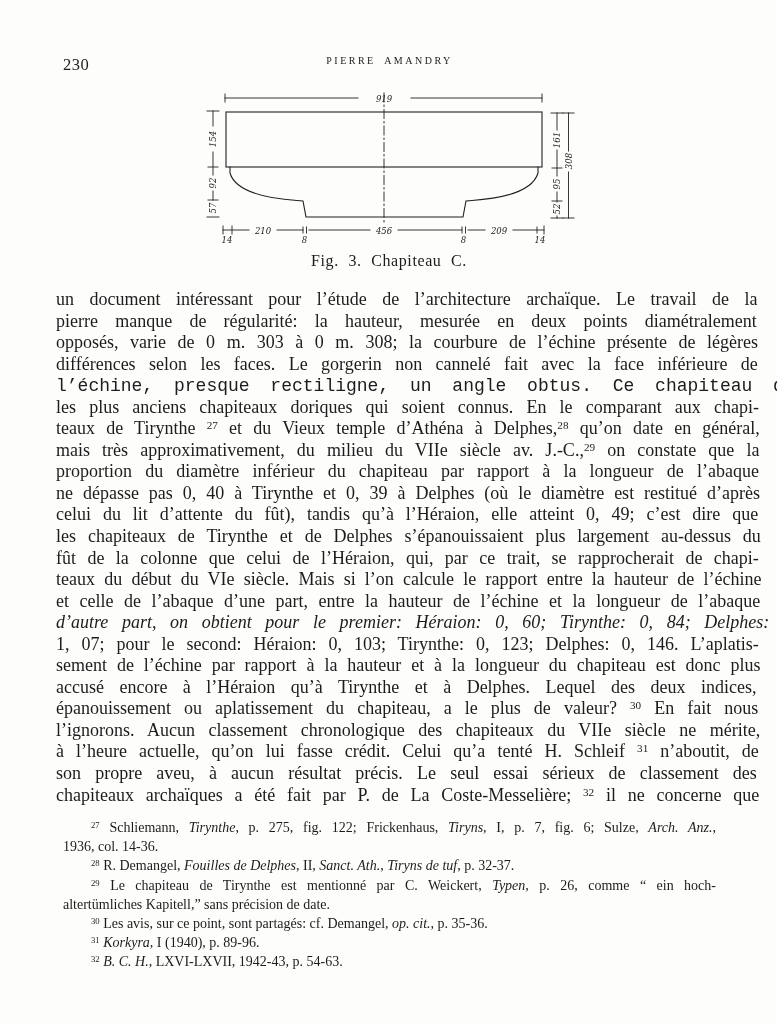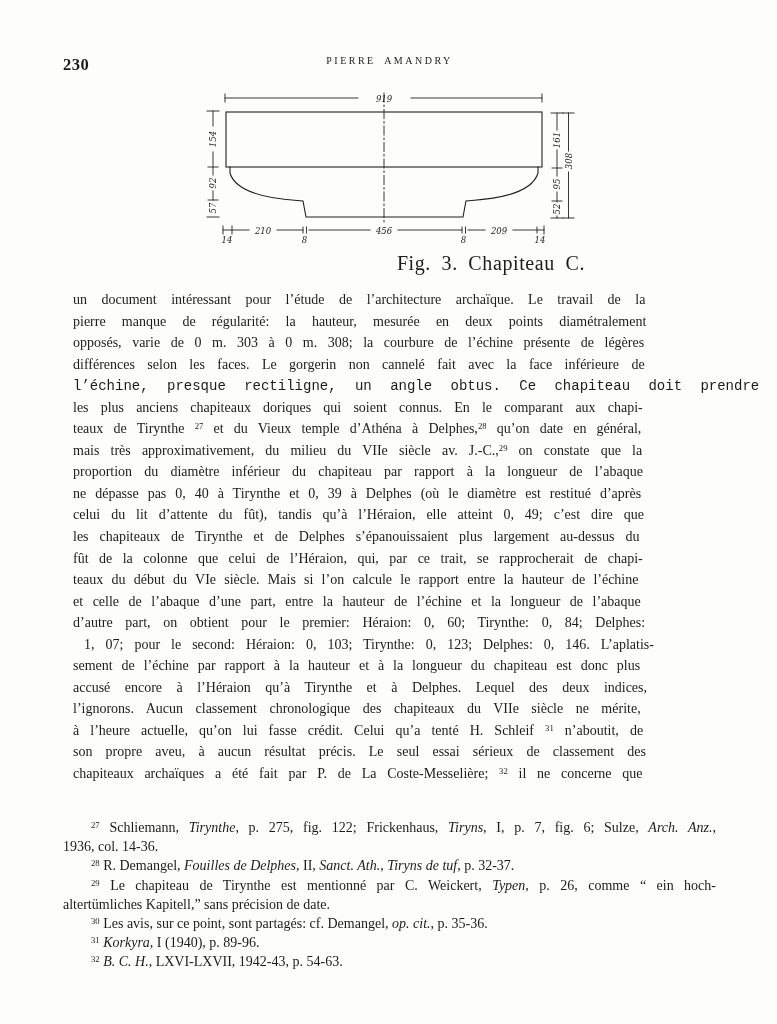--- a/index.html
+++ b/index.html
@@ -4,40 +4,40 @@
 <style>
   html,body { margin:0; padding:0; background:#ffffff; }
   .page {
     position:relative; width:777px; height:1024px;
     background:#fdfdfc; color:#1c1c1c;
     font-family:"Liberation Serif", serif;
     overflow:hidden;
   }
   .header-pagenum {
     position:absolute; left:63px; top:55px;
-    font-size:16.5px; letter-spacing:0.5px;font-weight:bold;
+    font-size:16.5px; letter-spacing:0.5px;
   }
   .header-title {
     position:absolute; left:63px; top:55px; width:653px;
     text-align:center; font-size:10px; letter-spacing:2.5px;
     word-spacing:4px;
   }
   .figure-wrap { position:absolute; left:193px; top:86px; width:392px; }
   .figure-wrap svg { display:block; }
   .fig-caption {
-    margin-top:4px; text-align:right;
-    font-size:20px; letter-spacing:0.6px; word-spacing:5px;
+    margin-top:4px; text-align:center;
+    font-size:16px; letter-spacing:0.6px; word-spacing:5px;
   }
   .dimtext {
     font-family:"DejaVu Serif", serif;
     font-style:italic; font-size:8.5px; fill:#222;
   }
   .body-text {
-    position:absolute; left:73px; top:289px; width:653px;
-    font-size:14px;
+    position:absolute; left:56px; top:289px; width:653px;
+    font-size:18px;
   }
   .bline {
     height:21.55px; line-height:21.55px;
     white-space:nowrap; overflow:visible;
   }
   .bline > span { display:inline-block; white-space:nowrap; }
   .footnotes {
     position:absolute; left:63px; top:818px; width:653px;
     font-size:14px;
   }
@@ -122,24 +122,25 @@
       <div class="bline"><span style="word-spacing: 8.63px;">les plus anciens chapiteaux doriques qui soient connus. En le comparant aux chapi-</span></div>
       <div class="bline"><span style="word-spacing: 6.72px;">teaux de Tirynthe <sup>27</sup> et du Vieux temple d’Athéna à Delphes,<sup>28</sup> qu’on date en général,</span></div>
       <div class="bline"><span style="word-spacing: 7.61px;">mais très approximativement, du milieu du VIIe siècle av. J.-C.,<sup>29</sup> on constate que la</span></div>
       <div class="bline"><span style="word-spacing: 8.68px;">proportion du diamètre inférieur du chapiteau par rapport à la longueur de l’abaque</span></div>
       <div class="bline"><span style="word-spacing: 5.45px;">ne dépasse pas 0, 40 à Tirynthe et 0, 39 à Delphes (où le diamètre est restitué d’après</span></div>
       <div class="bline"><span style="word-spacing: 7.43px;">celui du lit d’attente du fût), tandis qu’à l’Héraion, elle atteint 0, 49; c’est dire que</span></div>
       <div class="bline"><span style="word-spacing: 7.44px;">les chapiteaux de Tirynthe et de Delphes s’épanouissaient plus largement au-dessus du</span></div>
       <div class="bline"><span style="word-spacing: 6.94px;">fût de la colonne que celui de l’Héraion, qui, par ce trait, se rapprocherait de chapi-</span></div>
       <div class="bline"><span style="word-spacing: 4.72px;">teaux du début du VIe siècle. Mais si l’on calcule le rapport entre la hauteur de l’échine</span></div>
       <div class="bline"><span style="word-spacing: 6.03px;">et celle de l’abaque d’une part, entre la hauteur de l’échine et la longueur de l’abaque</span></div>
-      <div class="bline"><span style="word-spacing: 9.13px;">d’autre part, on obtient pour le premier: Héraion: 0, 60; Tirynthe: 0, 84; Delphes:</span></div>
-      <div class="bline"><span style="word-spacing: 7.5px; margin-left: 11px;">1, 07; pour le second: Héraion: 0, 103; Tirynthe: 0, 123; Delphes: 0, 146. L’aplatis-</span></div>
+      <div class="bline"><span style="word-spacing: 9.13px; font-style: italic;">d’autre part, on obtient pour le premier: Héraion: 0, 60; Tirynthe: 0, 84; Delphes:</span></div>
+      <div class="bline"><span style="word-spacing: 7.5px;">1, 07; pour le second: Héraion: 0, 103; Tirynthe: 0, 123; Delphes: 0, 146. L’aplatis-</span></div>
       <div class="bline"><span style="word-spacing: 5.42px;">sement de l’échine par rapport à la hauteur et à la longueur du chapiteau est donc plus</span></div>
       <div class="bline"><span style="word-spacing: 10.97px;">accusé encore à l’Héraion qu’à Tirynthe et à Delphes. Lequel des deux indices,</span></div>
+      <div class="bline"><span style="word-spacing: 8.56px;">épanouissement ou aplatissement du chapiteau, a le plus de valeur? <sup>30</sup> En fait nous</span></div>
       <div class="bline"><span style="word-spacing: 8.97px;">l’ignorons. Aucun classement chronologique des chapiteaux du VIIe siècle ne mérite,</span></div>
       <div class="bline"><span style="word-spacing: 7.56px;">à l’heure actuelle, qu’on lui fasse crédit. Celui qu’a tenté H. Schleif <sup>31</sup> n’aboutit, de</span></div>
       <div class="bline"><span style="word-spacing: 9.66px;">son propre aveu, à aucun résultat précis. Le seul essai sérieux de classement des</span></div>
       <div class="bline"><span style="word-spacing: 7.27px;">chapiteaux archaïques a été fait par P. de La Coste-Messelière; <sup>32</sup> il ne concerne que</span></div>
     </div>
 
   <div class="footnotes" id="footnote-lines">
       <div class="fline indent"><span style="word-spacing: 6.22px;"><sup>27</sup> Schliemann, <em>Tirynthe</em>, p. 275, fig. 122; Frickenhaus, <em>Tiryns</em>, I, p. 7, fig. 6; Sulze, <em>Arch. Anz.</em>,</span></div>
       <div class="fline"><span>1936, col. 14-36.</span></div>
       <div class="fline indent"><span><sup>28</sup> R. Demangel, <em>Fouilles de Delphes</em>, II, <em>Sanct. Ath.</em>, <em>Tiryns de tuf</em>, p. 32-37.</span></div>

